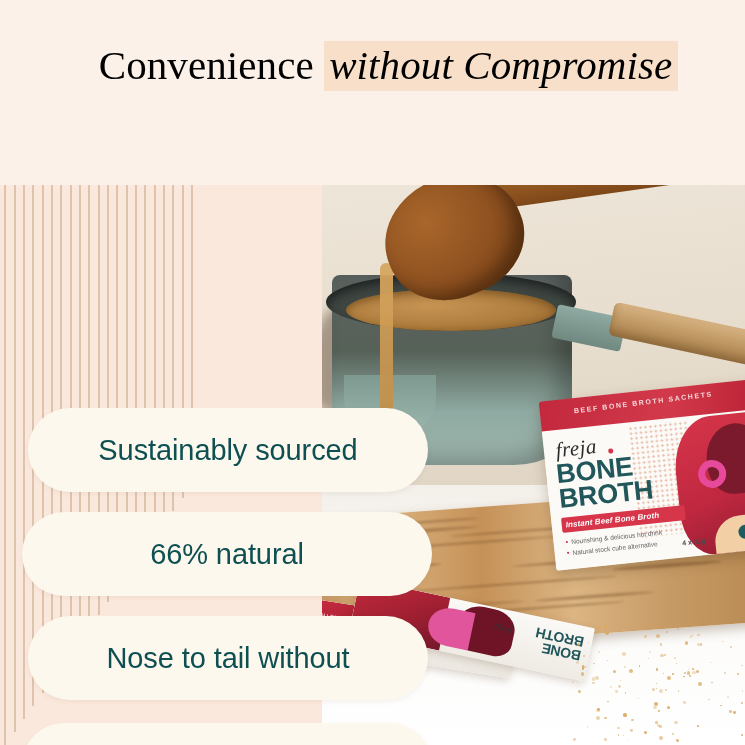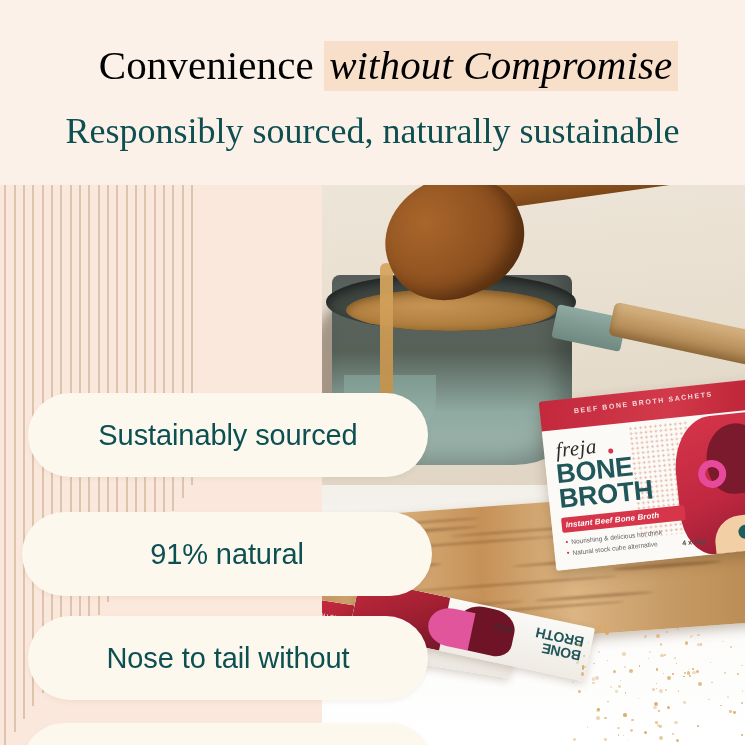--- a/index.html
+++ b/index.html
@@ -360,35 +360,34 @@
     align-items:center;
     justify-content:center;
     box-shadow:0 2px 5px rgba(120,90,60,.07);
   }
   .pill span {
     font-size:29px;
     color:#0E4F52;
     white-space:nowrap;
     letter-spacing:-.1px;
   }
-  .pill-1 { left:28px;  top:208px; width:400px; }
+  .pill-1 { left:28px;  top:223px; width:400px; }
   .pill-2 { left:22px;  top:327px; width:410px; }
   .pill-3 { left:28px;  top:431px; width:400px; }
   .pill-4 { left:22px;  top:538px; width:410px; }
 </style>
 </head>
 <body>
 
 <div id="stage">
 
   <div class="header">
     <div class="title-line">
       <span class="title-plain">Convenience </span><span class="title-em">without Compromise</span>
     </div>
-    <div class="subtitle">Responsibly sourced, naturally sustainable</div>
   </div>
 
   <div class="body-zone">
 
     <div class="stripe-panel" id="stripes">
         <div class="stripe" style="left: 4px; background: rgb(216, 189, 164); height: 560px; top: 0px;"></div>
         <div class="stripe" style="left: 14px; background: rgb(216, 189, 164); height: 547px; top: 0px;"></div>
         <div class="stripe" style="left: 23px; background: rgb(216, 189, 164); height: 534px; top: 0px;"></div>
         <div class="stripe" style="left: 32px; background: rgb(216, 189, 164); height: 521px; top: 0px;"></div>
         <div class="stripe" style="left: 42px; background: rgb(216, 189, 164); height: 508px; top: 0px;"></div>
@@ -599,21 +598,21 @@
           <div class="powder" style="left: 293.069px; top: 505.041px; width: 2.9552px; height: 2.9552px; opacity: 0.42;"></div>
           <div class="powder" style="left: 298.174px; top: 494.525px; width: 1.29632px; height: 1.29632px; opacity: 0.65;"></div>
           <div class="powder" style="left: 255.584px; top: 504.832px; width: 3.25885px; height: 3.25885px; opacity: 0.77;"></div>
         </div>
     </div>
 
     <div class="pill pill-1">
       <span>Sustainably sourced</span>
     </div>
     <div class="pill pill-2">
-      <span>91% natural</span>
+      <span>66% natural</span>
     </div>
     <div class="pill pill-3">
       <span>Nose to tail without</span>
     </div>
     <div class="pill pill-4">
       
     </div>
 
   </div>
 </div>

